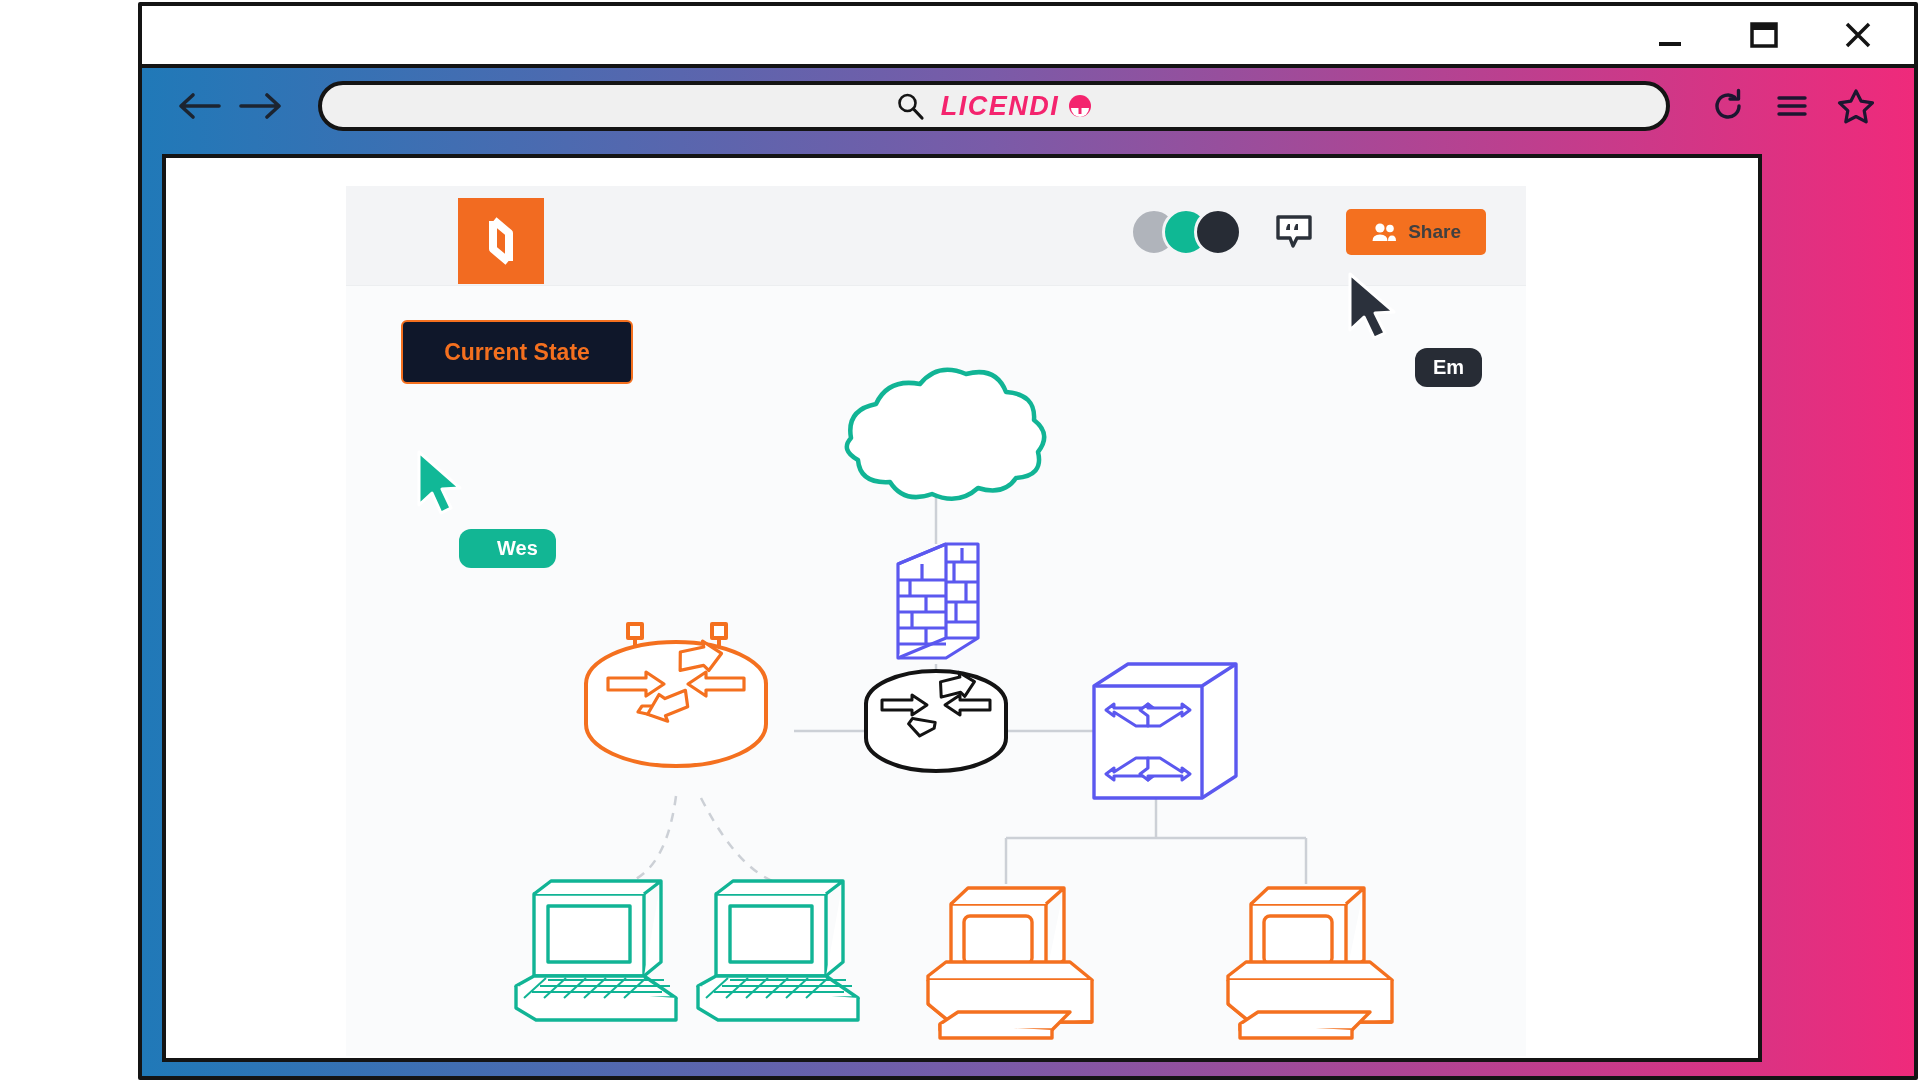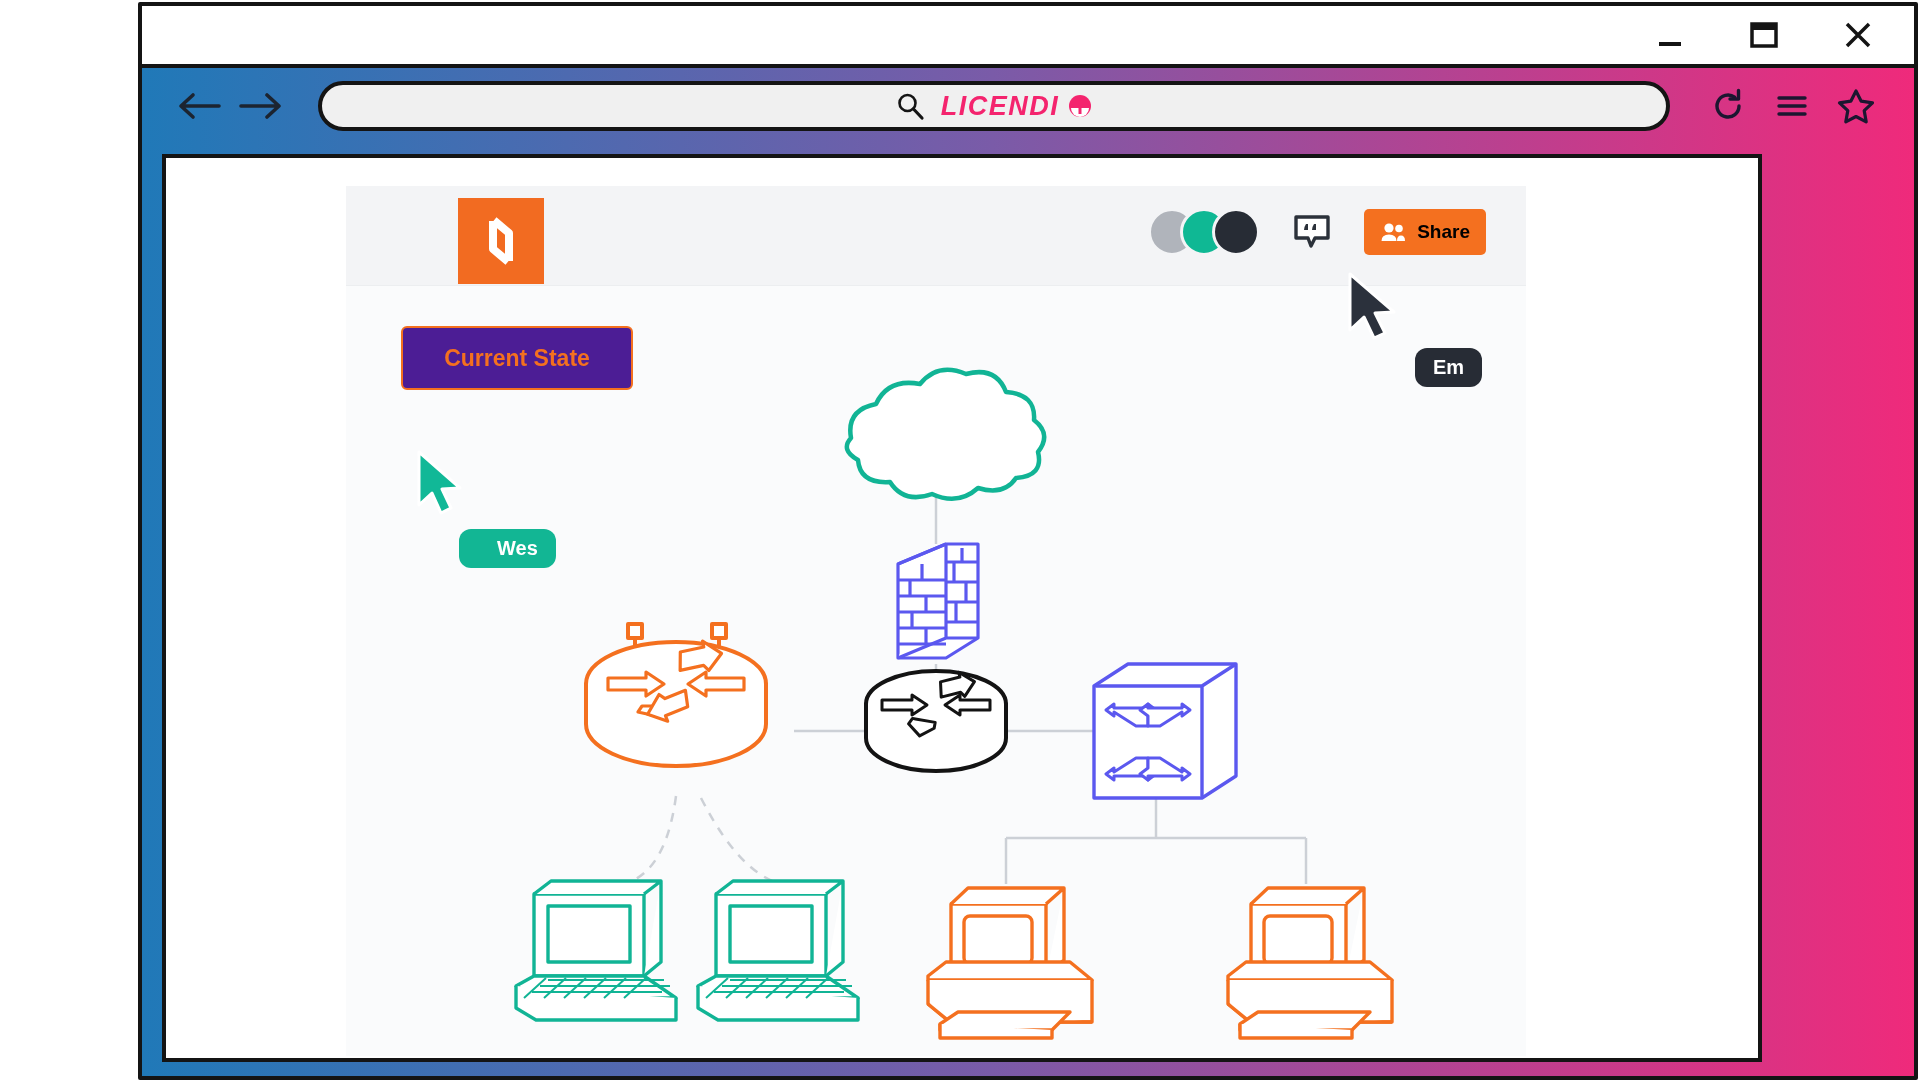--- a/index.html
+++ b/index.html
@@ -99,47 +99,47 @@
   }
   #avatar-stack { display: flex; align-items: center; }
   .avatar {
     width: 48px; height: 48px; border-radius: 50%;
     border: 3px solid #f3f4f6;
   }
   .avatar + .avatar { margin-left: -16px; }
   #comment-icon-btn { width: 44px; height: 40px; display:flex; align-items:center; justify-content:center; cursor:pointer;}
   #share-button {
     background: #f4701f;
-    color: #000000;
+    color: #404040;
     font-weight: 700;
     font-size: 19px;
     border: none;
     border-radius: 5px;
     height: 46px;
-    padding: 0 16px;
+    padding: 0 25px;
     display: flex; align-items: center; gap: 11px;
     cursor: pointer;
     font-family: "Liberation Sans", sans-serif;
   }
 
   
   #canvas { position: relative; width: 100%; height: 770px; background: #fafbfc; }
 
   .state-btn {
     position: absolute;
     width: 232px; height: 64px;
     border-radius: 6px;
     font-size: 23px; font-weight: 700;
     display: flex; align-items: center; justify-content: center;
     cursor: pointer;
     font-family: "Liberation Sans", sans-serif;
   }
   #btn-current-state {
-    left: 55px; top: 40px;
-    background: #4c1d95;
+    left: 55px; top: 34px;
+    background: #0f172a;
     border: 2px solid #f4701f;
     color: #f4701f;
   }
   #btn-future-state {
     left: 55px; top: 135px;
     background: #f4701f;
     border: 2px solid #f4701f;
     color: #ffffff;
   }
 

